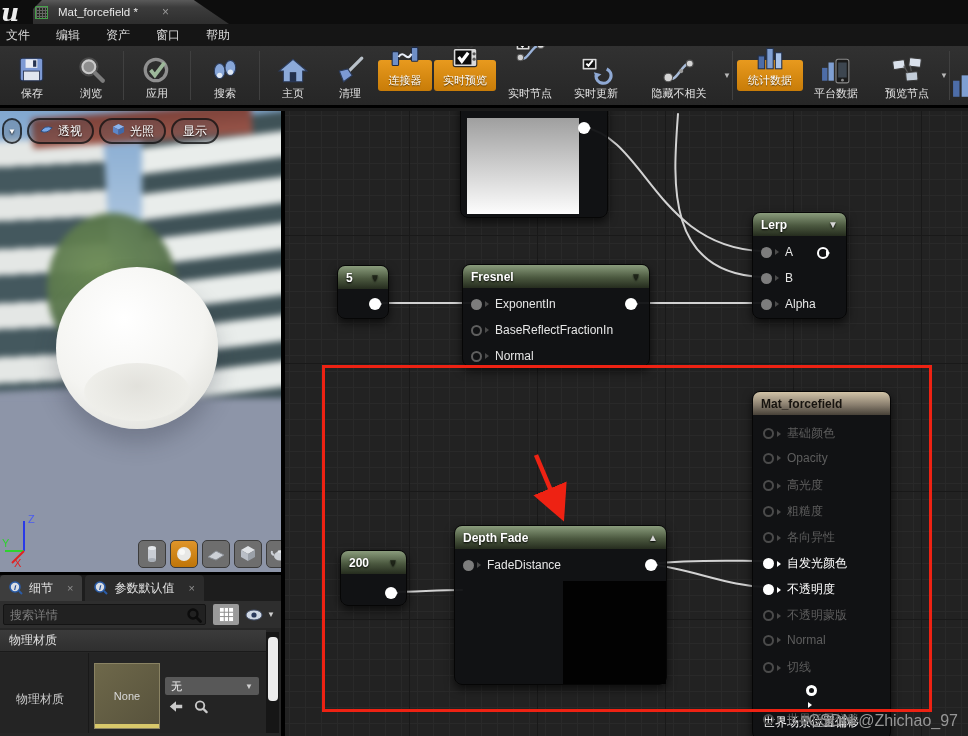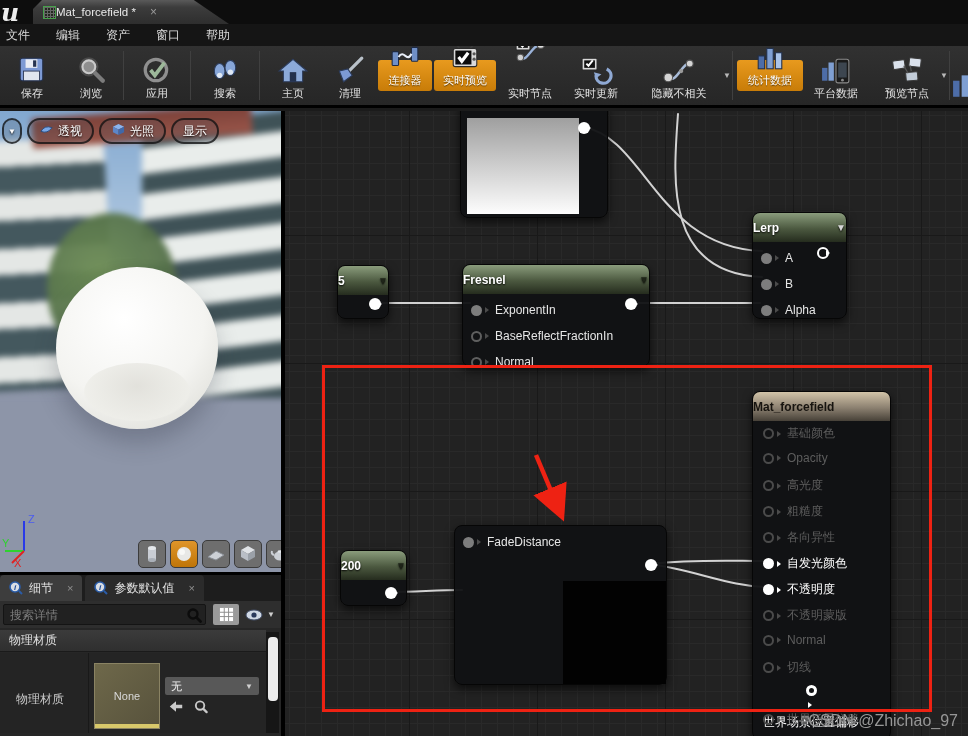--- a/index.html
+++ b/index.html
@@ -6,21 +6,21 @@
   html,body { width:968px; height:736px; overflow:hidden; background:#111;
     font-family:"Liberation Sans","DejaVu Sans",sans-serif; }
   #app { position:relative; width:968px; height:736px; background:#1b1b1b; }
 
   
   .titlebar { position:absolute; left:0; top:0; width:968px; height:24px; background:#0d0d0d; }
   .ulogo { position:absolute; left:0; top:0; width:30px; height:24px; }
   .doc-tab { position:absolute; left:33px; top:0; width:196px; height:24px;
     background:linear-gradient(#5a5a5a,#3c3c3c 30%,#2e2e2e);
     clip-path:polygon(0 100%, 0 9px, 9px 0, 82% 0, 100% 100%);
-    display:flex; align-items:center; gap:0; padding:0 10px; }
+    display:flex; align-items:center; gap:10px; padding:0 2px; }
   .asset-ico { width:13px; height:13px; background:#23291f; border:1px solid #46a04a;
     background-image:repeating-linear-gradient(#666 0 1px,transparent 1px 3px),
       repeating-linear-gradient(90deg,#666 0 1px,transparent 1px 3px); }
   .doc-tab .t { font-size:11.5px; color:#e8e8e8; }
   .doc-tab .x { margin-left:14px; color:#9a9a9a; font-size:12px; }
 
   
   .menubar { position:absolute; left:0; top:24px; width:968px; height:22px; background:#151515;
     display:flex; align-items:center; padding-left:6px; gap:26px; }
   .menubar span { font-size:12px; color:#dadada; }
@@ -125,22 +125,22 @@
   .graph { position:absolute; left:285px; top:111px; width:683px; height:625px; overflow:hidden;
     background-color:#222222;
     background-image:
       linear-gradient(#191919 1px,transparent 1px), linear-gradient(90deg,#191919 1px,transparent 1px),
       linear-gradient(#292929 1px,transparent 1px), linear-gradient(90deg,#292929 1px,transparent 1px);
     background-size:128px 128px,128px 128px,16px 16px,16px 16px;
     background-position:10px 124px,124px 10px,4px 4px,4px 4px; }
   .wires { position:absolute; inset:0; z-index:3; pointer-events:none; }
   .node { position:absolute; z-index:4; background:rgba(17,18,20,.96); border-radius:8px;
     border:1px solid #060606; box-shadow:0 4px 10px rgba(0,0,0,.65); }
-  .nh { height:29px; border-radius:7px 7px 0 0; display:flex; align-items:center;
-    padding:0 0; font-size:12px; font-weight:bold; }
+  .nh { height:23px; border-radius:7px 7px 0 0; display:flex; align-items:center;
+    padding:0 8px; font-size:12px; font-weight:bold; }
   .nh-green { background:linear-gradient(180deg,#8a9c7c,#4b583f 55%,#252c1e); color:#fff;
     text-shadow:0 1px 2px #000; }
   .nh-beige { background:linear-gradient(180deg,#d2c4a8,#8b8070 55%,#474138); color:#17140f; }
   .nh .caret { margin-left:auto; font-size:10px; }
   .rows { padding-top:3px; }
   .nrow { height:26px; display:flex; align-items:center; gap:6px; padding-left:8px; }
   .nrow .lbl { font-size:12px; color:#e6e6e6; }
   .pc { width:11px; height:11px; border-radius:50%; flex:none; }
   .pa { width:0; height:0; border-top:3px solid transparent; border-bottom:3px solid transparent;
     border-left:4px solid #777; flex:none; margin-left:-3px; }
@@ -582,20 +582,24 @@
         <div class="nh nh-green">
           <span>200</span>
           <span class="caret" style="color: rgb(30, 36, 24);">▼</span>
         </div>
         <div class="outpin" style="left: 44px; top: 36px;">
           <span class="pc st-out" style="width: 12px; height: 12px;"></span>
           <span class="pa pa-w"></span>
         </div>
       </div>
       <div class="node" style="left: 169px; top: 414px; width: 213px; height: 160px;">
+        <div class="nh nh-green">
+          <span>Depth Fade</span>
+          <span class="caret" style="color: rgb(214, 214, 214);">▲</span>
+        </div>
         <div class="rows">
           <div class="nrow">
             <span class="pc st-in-connected"></span>
             <span class="pa pa-d"></span>
             <span class="lbl">FadeDistance</span>
           </div>
         </div>
         <div class="pv-black" style="left: 108px; top: 55px; width: 103px; height: 103px;"></div>
         <div class="outpin" style="left: 190px; top: 33px;">
           <span class="pc st-out" style="width: 12px; height: 12px;"></span>

